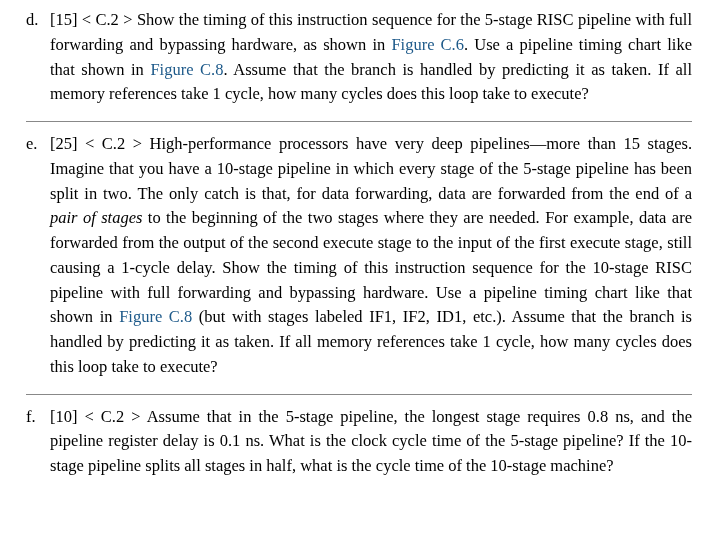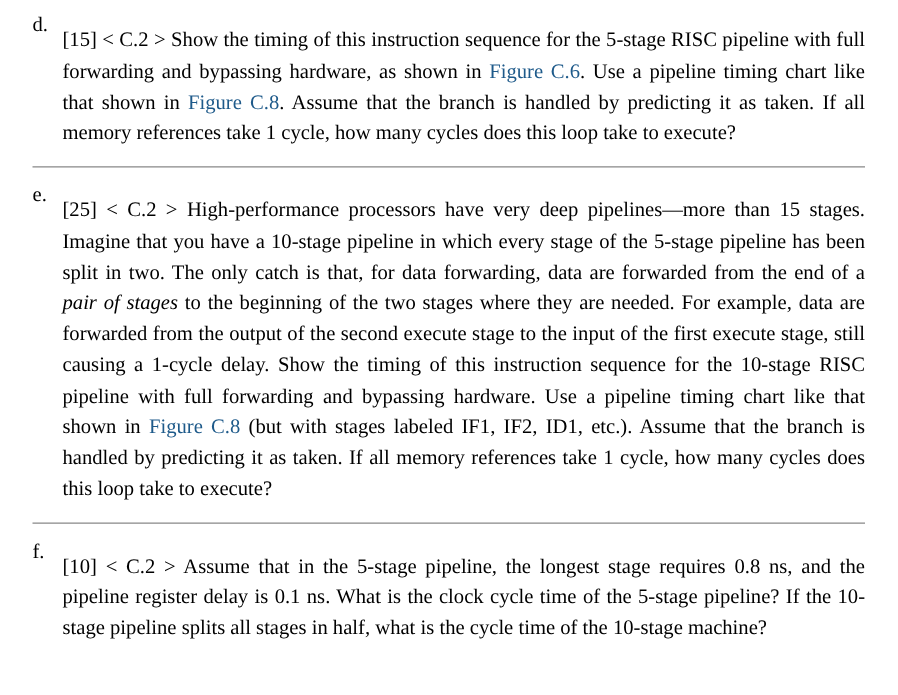--- a/index.html
+++ b/index.html
@@ -20,21 +20,20 @@
       display: flex;
       margin-bottom: 14px;
       text-align: justify;
     }
     .marker {
       flex-shrink: 0;
       width: 24px;
     }
     .content {
       flex: 1;
-      margin-top: 12px;
     }
     .link {
       color: #1e5a8a;
     }
     .italic {
       font-style: italic;
     }
     hr.sep {
       border: none;
       border-top: 1px solid #888;

